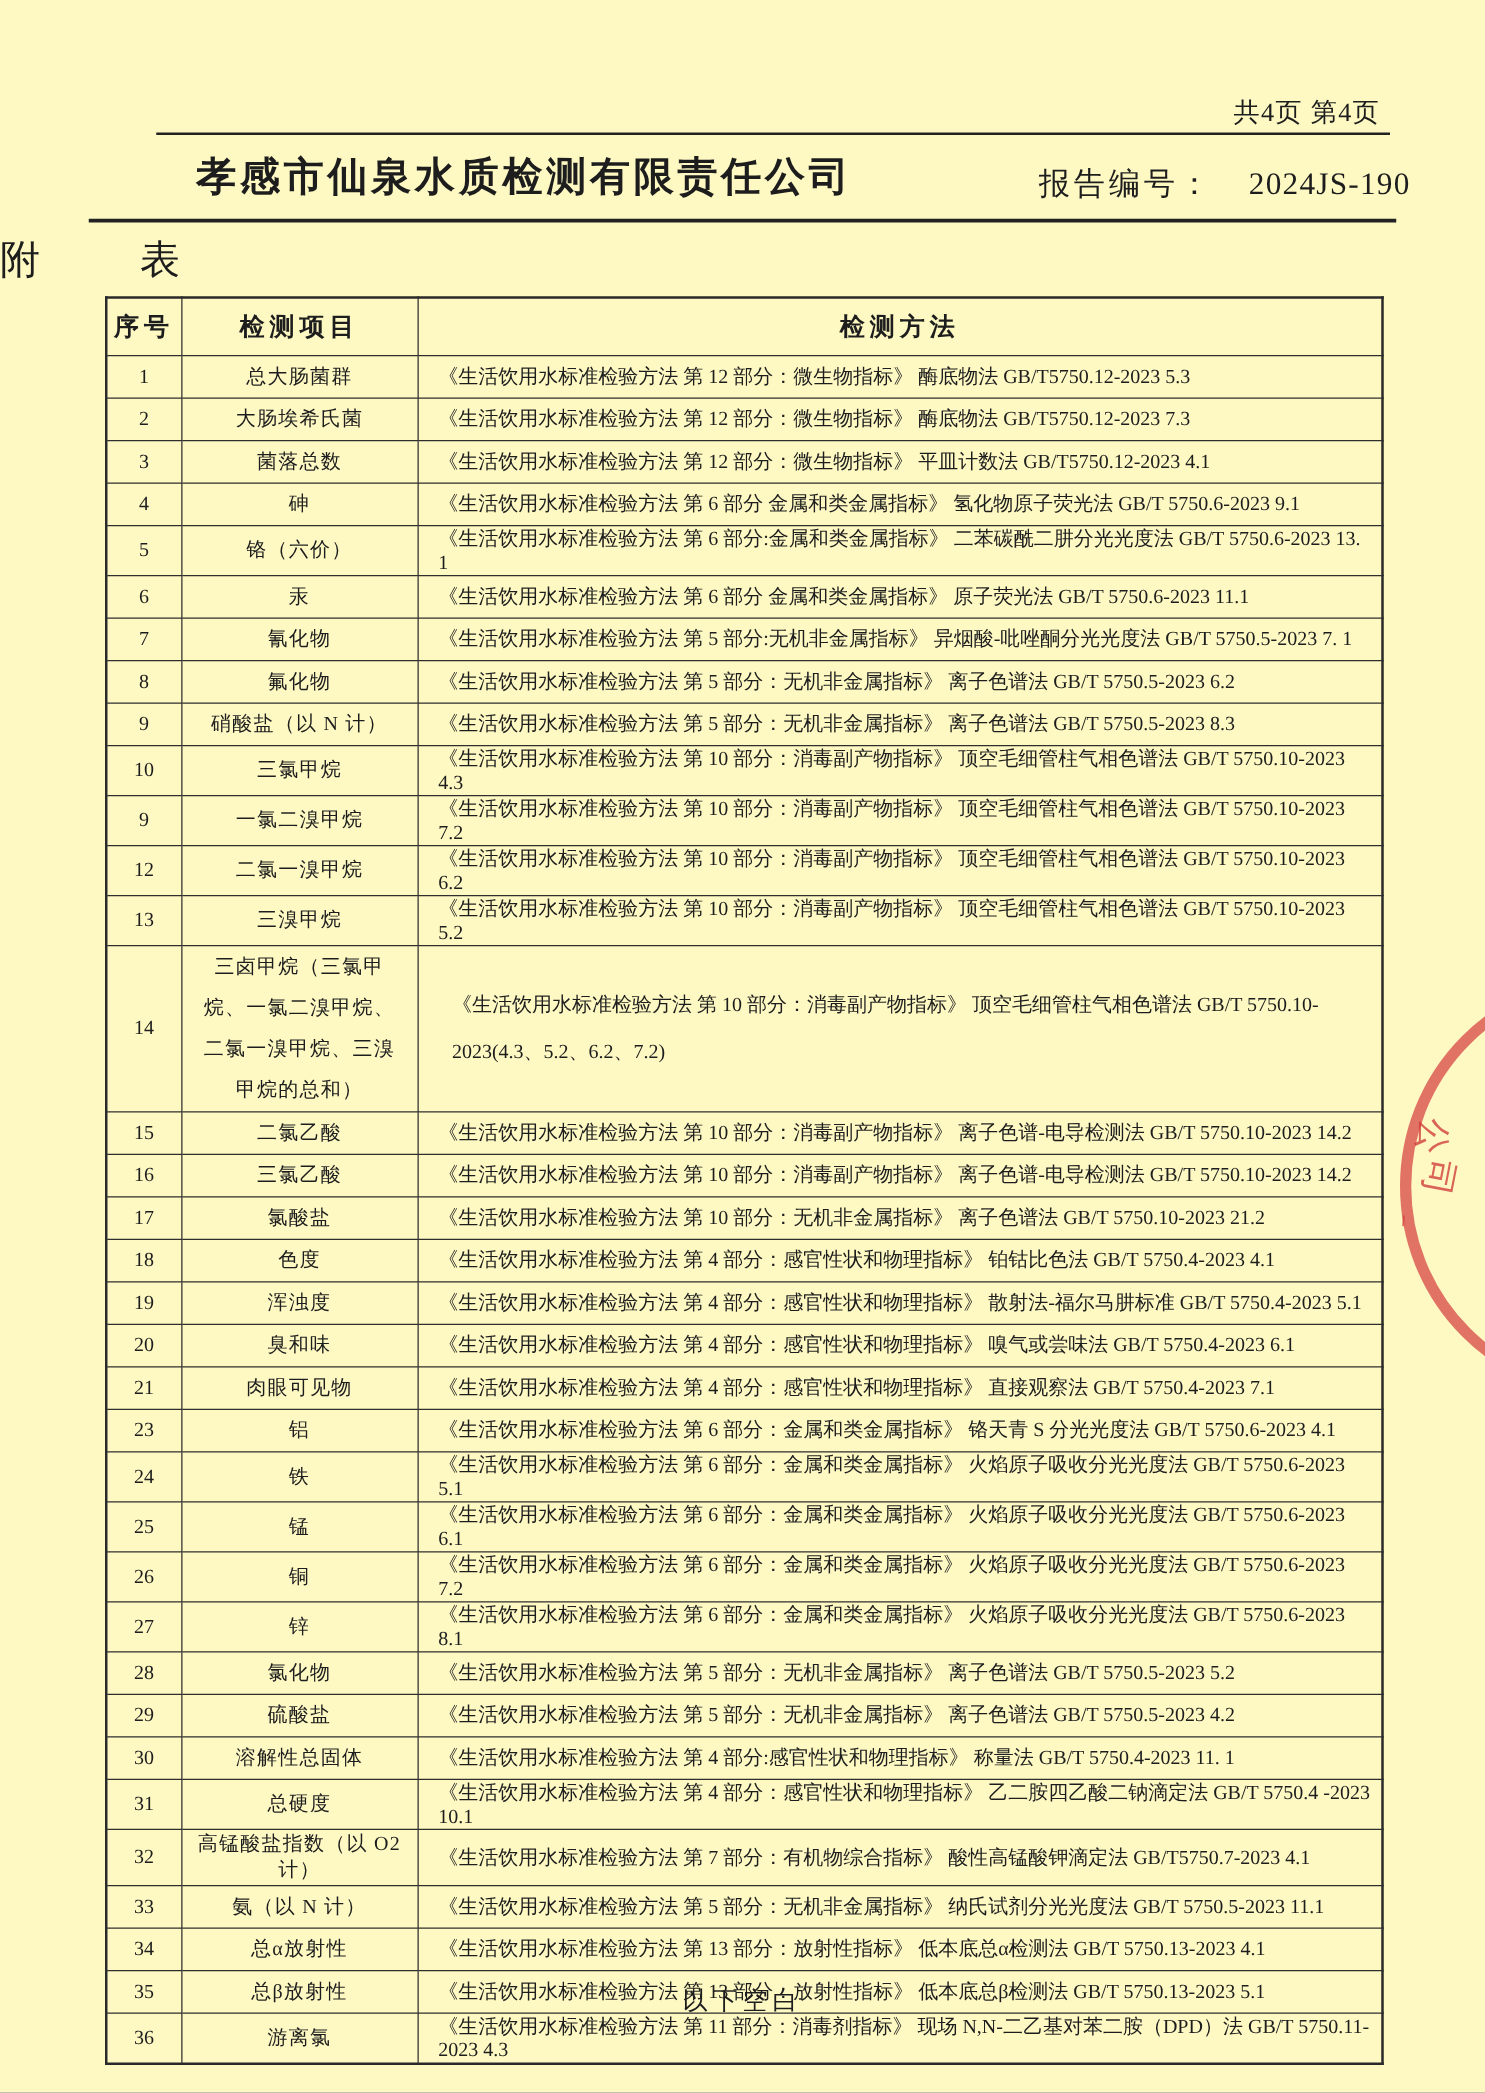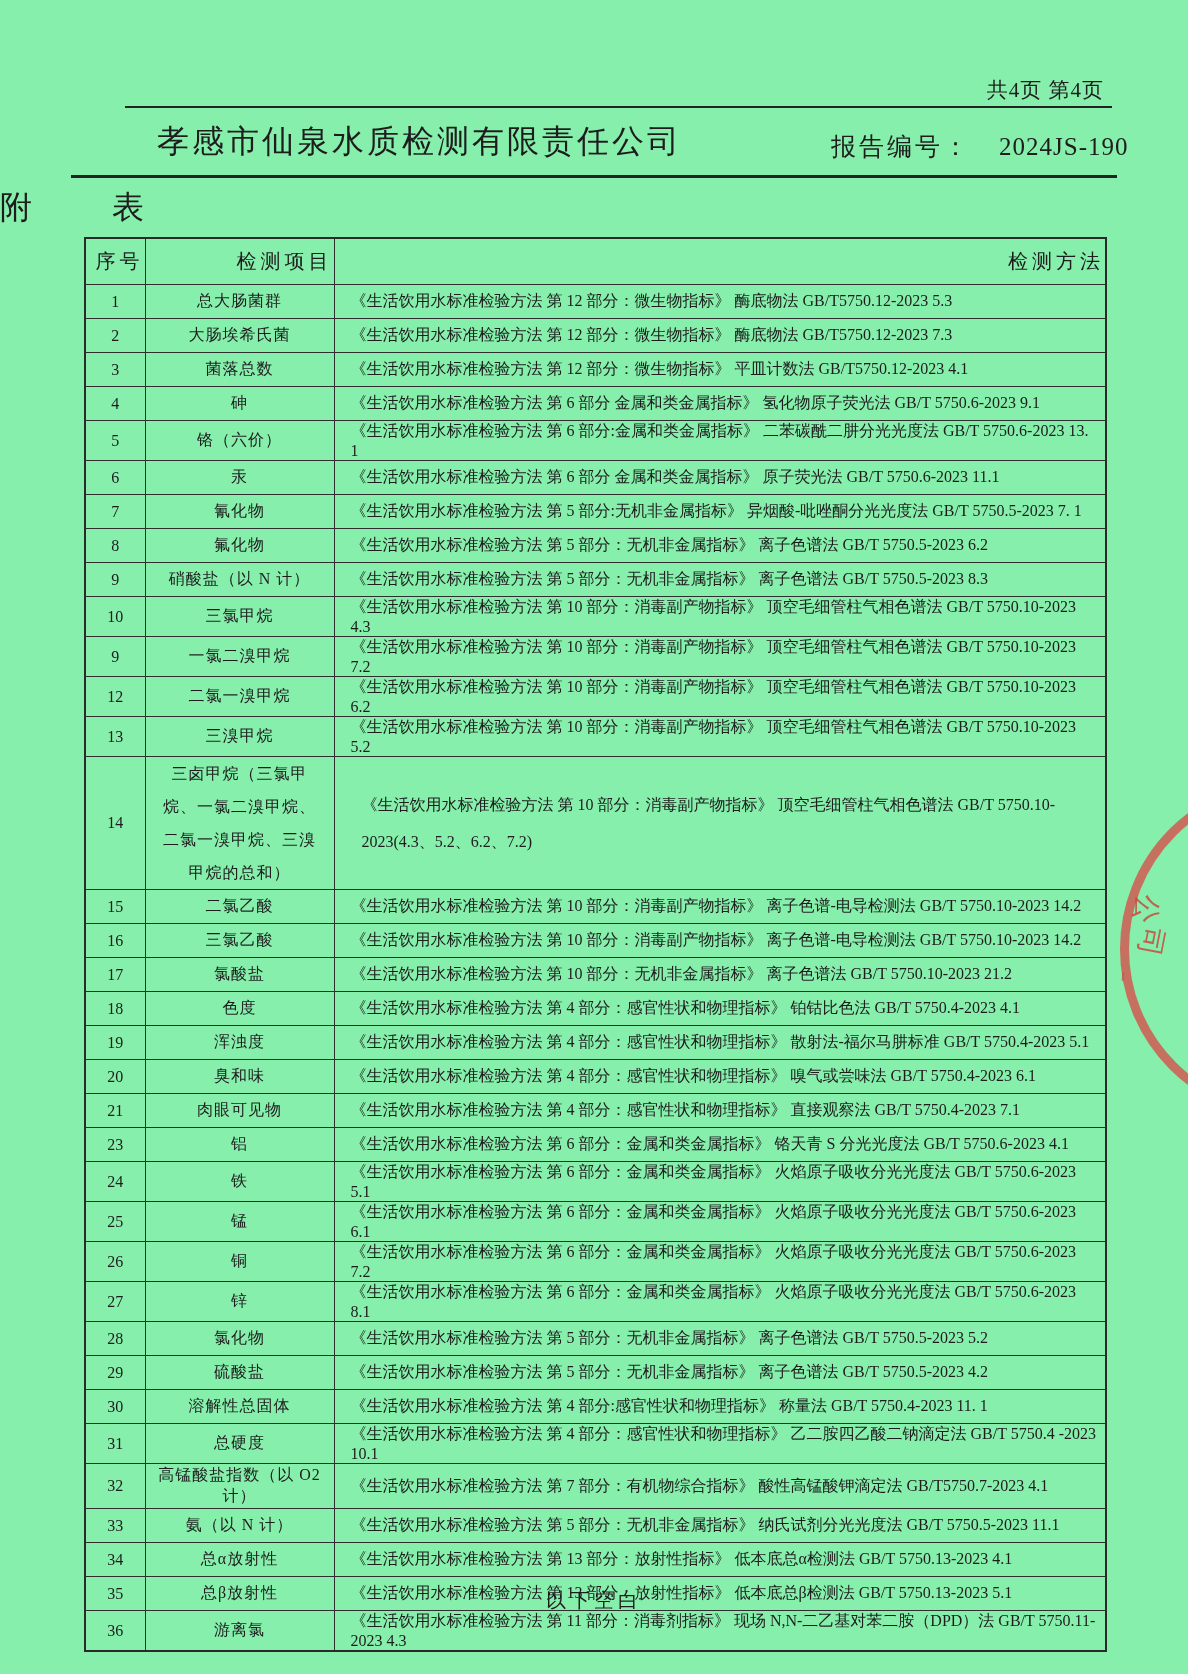--- a/index.html
+++ b/index.html
@@ -1,35 +1,35 @@
 <!DOCTYPE html>
 <html><head>
 <meta charset="utf-8">
 <style>
   html,body{margin:0;padding:0;background:#9a9a9a;}
   .page{
     position:relative;
     width:1188px;height:1674px;
     margin:0 auto;
-    background:#86efac;
+    background:#fef9c3;
     overflow:hidden;
     font-family:"Liberation Serif","DejaVu Serif",serif;
     color:#1d1d1d;
   }
   .page-info{
     position:absolute;top:76px;right:84px;
     font-size:21px;letter-spacing:1px;
   }
   .rule{position:absolute;background:#222;}
   .rule-top{left:125px;top:106px;width:987px;height:2px;}
   .rule-mid{left:71px;top:175px;width:1046px;height:3px;}
   .company{
     position:absolute;left:157px;top:120px;
     font-family:"Liberation Sans","DejaVu Sans",sans-serif;
-    font-weight:normal;font-size:32px;letter-spacing:3px;
+    font-weight:bold;font-size:32px;letter-spacing:3px;
   }
   .report-line{
     position:absolute;left:799px;top:130px;
     font-size:25px;
   }
   .report-line .label{letter-spacing:3px;margin-left:32px;}
   .report-line .value{margin-left:28px;letter-spacing:1px;}
   .appendix-title{
     position:absolute;left:0;top:186px;width:100%;
     text-align:left;font-size:32px;font-weight:500;
@@ -44,22 +44,22 @@
   table.methods col.c-no{width:60px;}
   table.methods col.c-item{width:189px;}
   table.methods col.c-method{width:772px;}
   table.methods th, table.methods td{
     border:1px solid #2e2e2e;
     vertical-align:middle;
     overflow:hidden;
   }
   table.methods{border:2px solid #2a2a2a;}
   table.methods th{
-    height:43px;font-size:20px;font-weight:normal;
-    text-align:right;letter-spacing:4px;
+    height:43px;font-size:20px;font-weight:bold;
+    text-align:center;letter-spacing:4px;
   }
   table.methods td{height:31px;font-size:16px;}
   td.no{text-align:center;font-size:17px;}
   td.item{text-align:center;letter-spacing:1px;}
   td.method{text-align:left;padding:0 8px 0 16px;}
   tr.tall td{height:96px;}
   tr.tall td.item{line-height:33px;padding:0 12px;}
   tr.tall td.method{line-height:37px;padding-left:27px;}
   .footer-note{
     position:absolute;left:0;top:1552px;width:100%;

